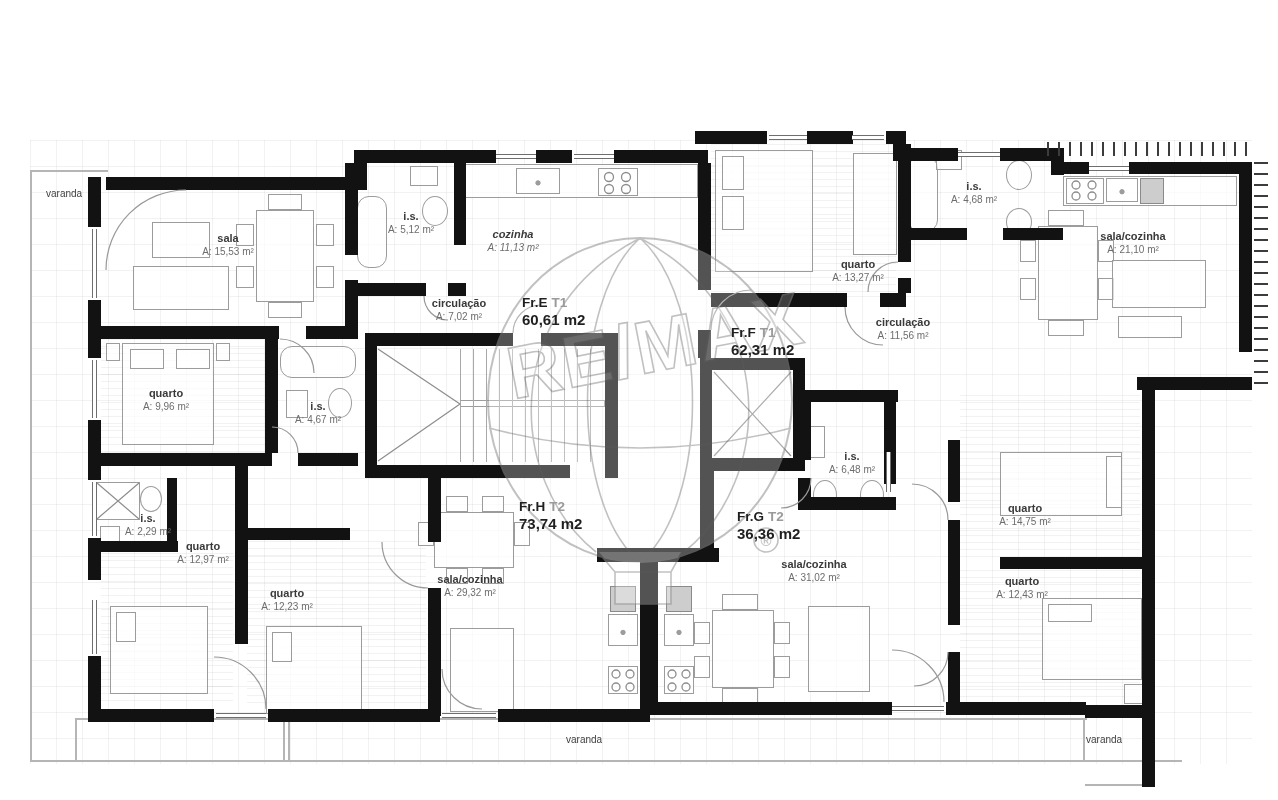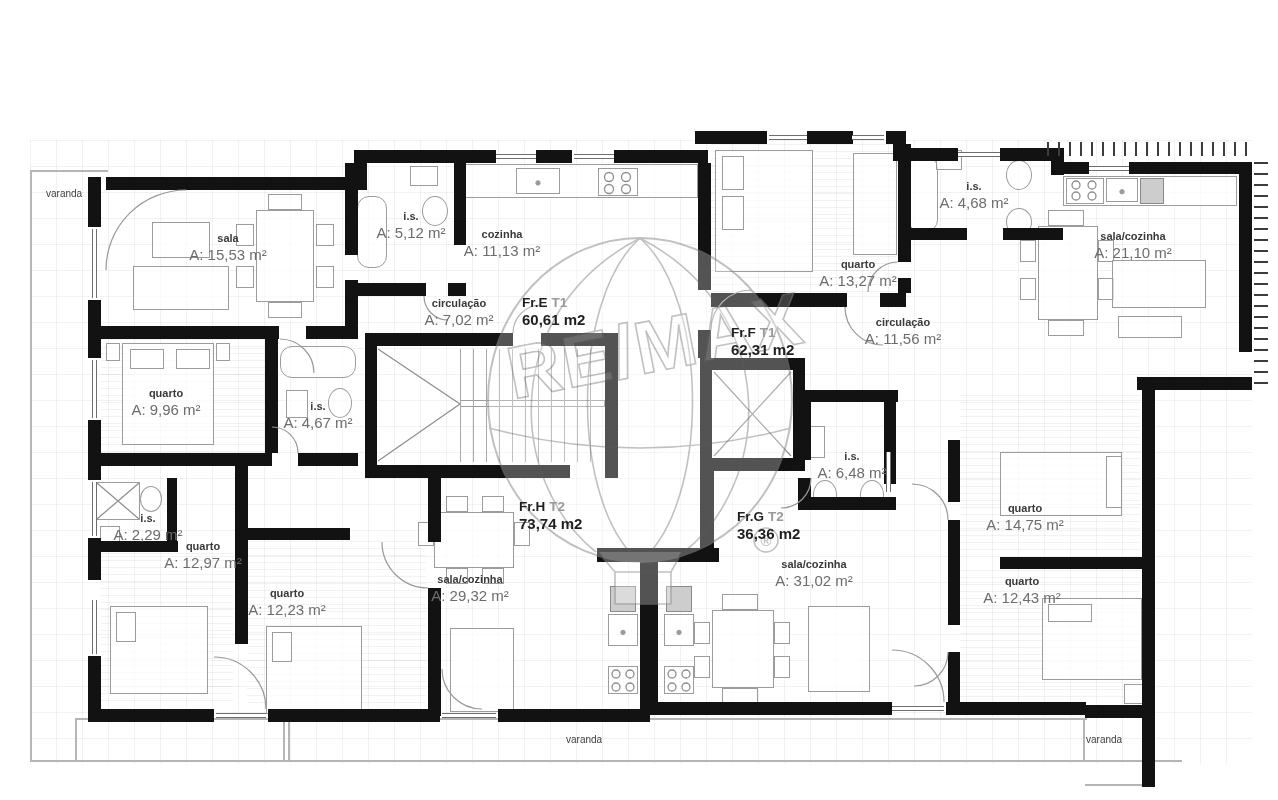--- a/index.html
+++ b/index.html
@@ -29,21 +29,21 @@
   .fo{border-radius:50%;}
   .ft{border-radius:12px;}
   .fsink{background:radial-gradient(circle at 50% 58%,#9c9c9c 2.2px,transparent 3px),rgba(255,255,255,.8);}
   .tread{position:absolute;width:1px;background:#a8a8a8;z-index:3;}
   .railv{position:absolute;background:repeating-linear-gradient(180deg,#3c3c3c 0 2px,transparent 2px 11px);z-index:5;}
   .railh{position:absolute;background:repeating-linear-gradient(90deg,#3c3c3c 0 2px,transparent 2px 11px);z-index:5;}
   #overlay{position:absolute;left:0;top:0;width:1278px;height:800px;z-index:6;pointer-events:none;}
   
   .lbl{position:absolute;transform:translateX(-50%);text-align:center;z-index:7;line-height:1.25;white-space:nowrap;}
   .lbl .nm{font-size:11px;font-weight:bold;color:#3a3a3a;}
-  .lbl .ar{font-size:15px;color:#6d6d6d;}
+  .lbl .ar{font-size:10px;color:#6d6d6d;}
   .unit{position:absolute;z-index:7;line-height:1.2;white-space:nowrap;}
   .unit .uid{font-size:13.5px;font-weight:bold;color:#1f1f1f;}
   .unit .uty{font-size:13.5px;font-weight:bold;color:#9a9a9a;margin-left:4px;}
   .unit .uar{font-size:15px;font-weight:bold;color:#1f1f1f;}
   .bal{position:absolute;z-index:7;font-size:10px;color:#3f3f3f;}
 </style>
 </head>
 <body>
 
 <div id="stage">
@@ -328,21 +328,21 @@
   </div>
 
   <div class="lbl" style="left:228px;top:232px;">
       <div class="nm">sala</div>
       <div class="ar">A: 15,53 m²</div>
     </div>
   <div class="lbl" style="left:411px;top:210px;">
       <div class="nm">i.s.</div>
       <div class="ar">A: 5,12 m²</div>
     </div>
-  <div class="lbl" style="left:502px;top:228px;">
+  <div class="lbl" style="left:513px;top:228px;font-style:italic;">
       <div class="nm">cozinha</div>
       <div class="ar">A: 11,13 m²</div>
     </div>
   <div class="lbl" style="left:459px;top:297px;">
       <div class="nm">circulação</div>
       <div class="ar">A: 7,02 m²</div>
     </div>
   <div class="lbl" style="left:858px;top:258px;">
       <div class="nm">quarto</div>
       <div class="ar">A: 13,27 m²</div>

